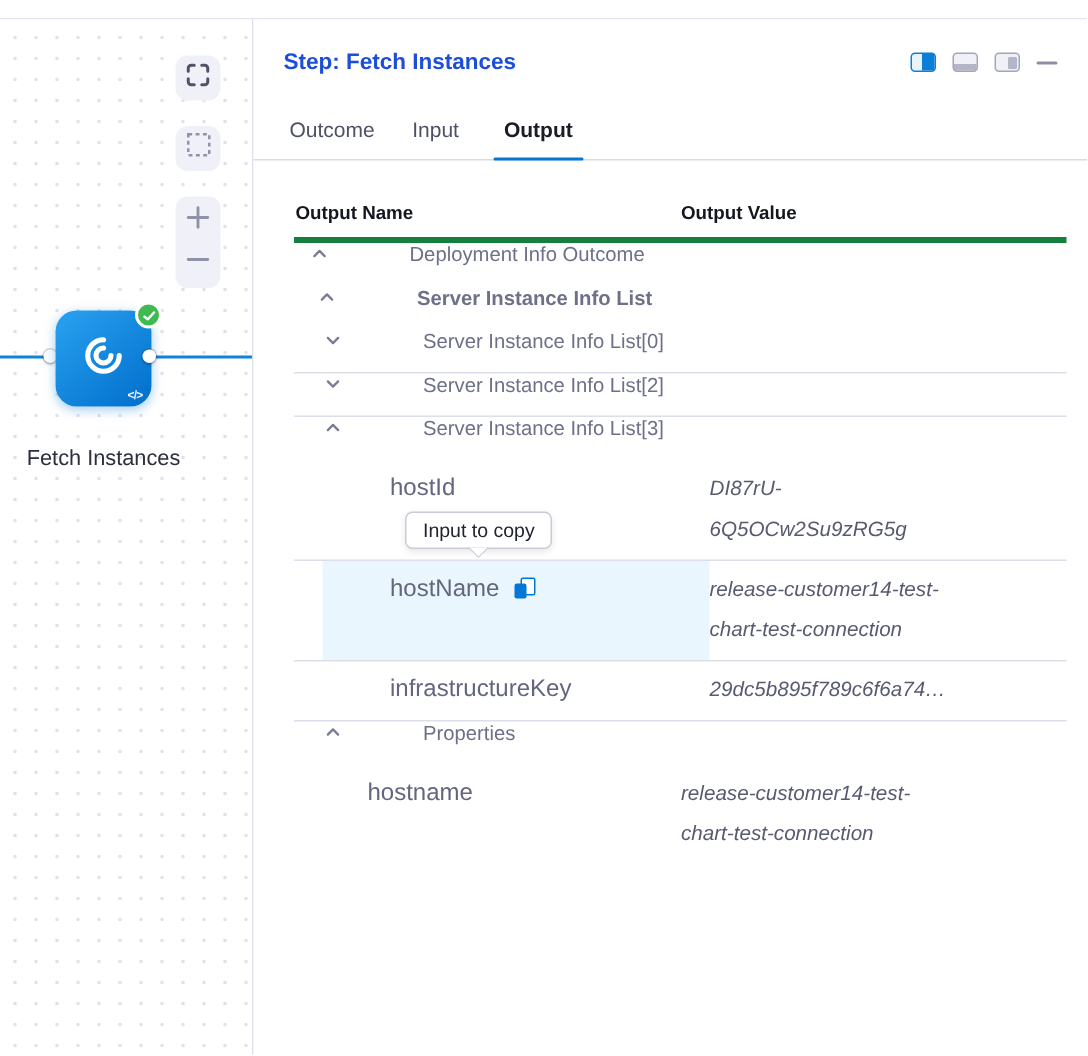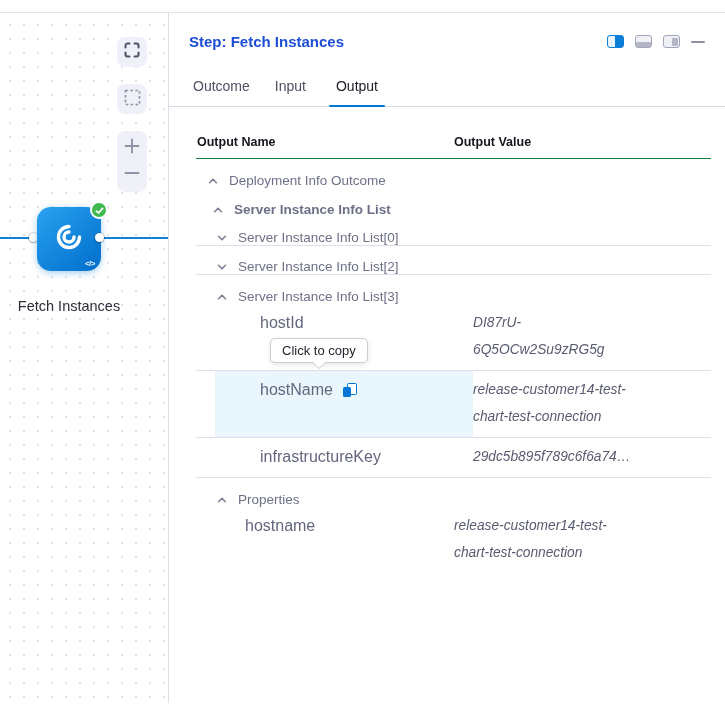--- a/index.html
+++ b/index.html
@@ -44,34 +44,34 @@
   .wi { width:17px; height:13px; border-radius:3px; display:inline-block; }
   .wi-split { border:1.5px solid #0b7ed8; background:linear-gradient(to right,#e8f4fd 0 44%,#0b7ed8 44%); }
   .wi-bottom { border:1.5px solid #a3a5b9; background:linear-gradient(to bottom,#f0f1f7 0 58%,#b4b6c8 58%); }
   .wi-right { border:1.5px solid #a3a5b9; background:#f0f1f7; position:relative; }
   .wi-right::after { content:""; position:absolute; top:1.5px; bottom:1.5px; right:1.5px; width:6px;
                      background:#b4b6c8; border-radius:1px; }
   .wi-minus { width:14px; height:2px; background:#8e91a5; border-radius:1px; }
 
   .tabbar { display:flex; gap:21px; padding-left:22px; margin-top:28px; border-bottom:1px solid #d8dae5; }
   .tab { font-size:14px; color:#4e5165; padding:0 2px 12px 2px; position:relative; cursor:pointer; }
-  .tab.active { color:#191b26; font-weight:400; padding:0 7px 12px 7px; }
+  .tab.active { color:#191b26; font-weight:700; padding:0 7px 12px 7px; }
   .tab.active::after { content:""; position:absolute; left:0; right:0; bottom:-1px; height:2.5px;
                        background:#0278d5; border-radius:2px; }
 
   
   .table { margin:28px 14px 0 27px; }
-  .thead { display:flex; padding-bottom:9px; border-bottom:1px solid #15803d; }
+  .thead { display:flex; padding-bottom:9px; border-bottom:4px solid #15803d; }
   .th { font-size:12.5px; font-weight:700; color:#15171f; }
   .th-name { width:258px; padding-left:1px; }
   .th-value { flex:1; }
 
   .row { display:flex; }
   .row.bordered { border-bottom:1px solid #dcdee9; }
-  .row.group { align-items:flex-end; height:29px; cursor:pointer; }
+  .row.group { align-items:flex-start; height:29px; cursor:pointer;gap:44px; }
   .row.group .chev { width:14px; height:14px; display:flex; align-items:center; justify-content:center;
                      margin-right:9px; }
   .lvl0 { padding-left:10px; } .lvl1 { padding-left:15px;font-weight:bold; } .lvl2 { padding-left:19px; }
   .group-label { font-size:13.5px; color:#6d7088; }
 
   .row.leaf { position:relative; }
   .name-cell { width:258px; padding:5px 0 7px 45px; }
   .row.leaf.lvl3 .name-cell { padding-left:49px; }
   .name-text { font-size:16px; color:#63667e; line-height:27px; }
   .value-cell { flex:1; padding:5px 0 7px; max-width:200px;font-style:italic; }
@@ -223,21 +223,21 @@
               <span class="group-label">Server Instance Info List[3]</span>
             </div>
             <div class="row leaf lvl2 bordered">
               <div class="name-cell"><span class="name-text">hostId</span></div>
               <div class="value-cell">
                 <div class="vline">DI87rU-</div>
                 <div class="vline">6Q5OCw2Su9zRG5g</div>
               </div>
             </div>
             <div class="row leaf lvl2 bordered highlighted">
-              <div class="name-cell"><span class="name-text">hostName</span><span class="copy-icon"></span><div class="tooltip">Click to copy</div></div>
+              <div class="name-cell"><span class="name-text">hostName</span><span class="copy-icon"></span><div class="tooltip">Input to copy</div></div>
               <div class="value-cell">
                 <div class="vline">release-customer14-test-</div>
                 <div class="vline">chart-test-connection</div>
               </div>
             </div>
             <div class="row leaf lvl2 bordered">
               <div class="name-cell"><span class="name-text">infrastructureKey</span></div>
               <div class="value-cell">
                 <div class="vline">29dc5b895f789c6f6a74…</div>
               </div>

